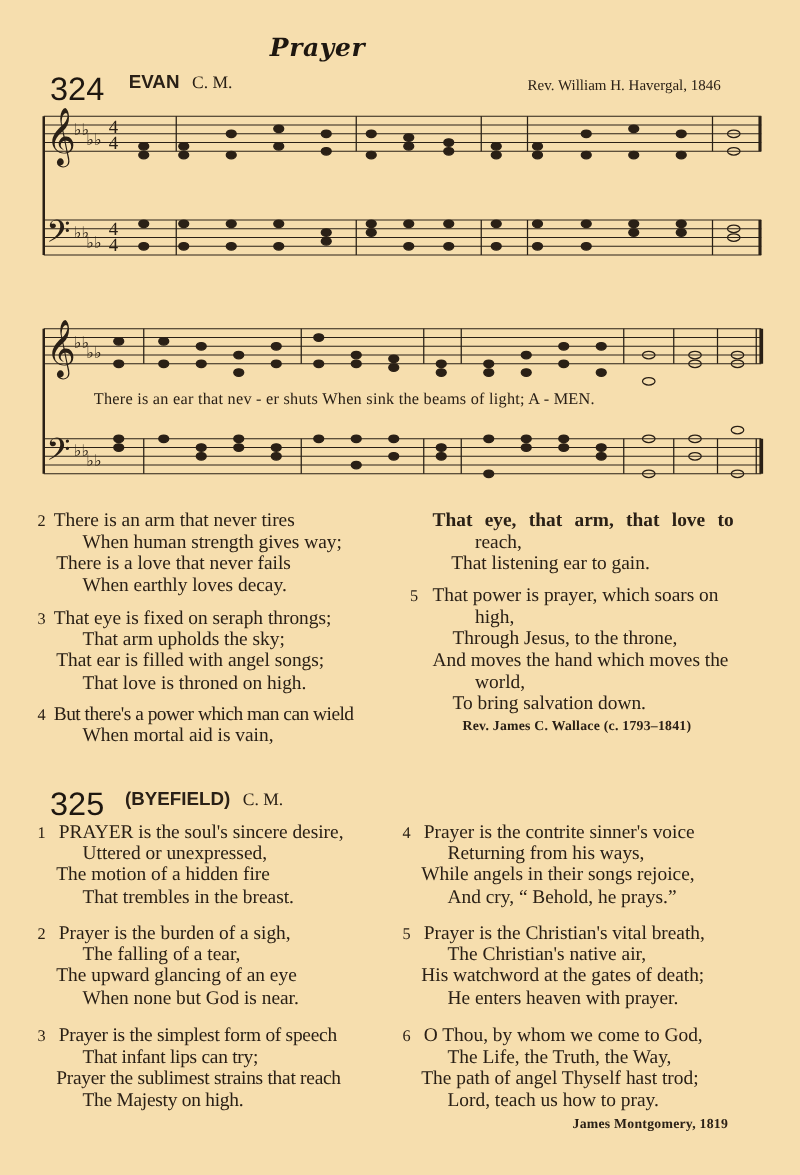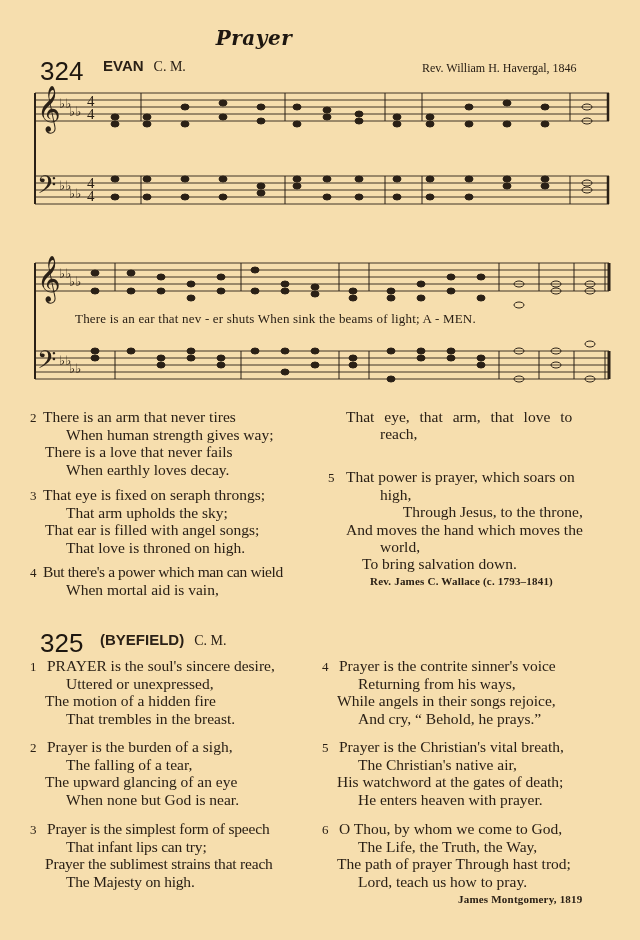--- a/index.html
+++ b/index.html
@@ -262,27 +262,28 @@
   <span class="ln ind2">That arm upholds the sky;</span>
   <span class="ln ind">That ear is filled with angel songs;</span>
   <span class="ln ind2">That love is throned on high.</span>
 </div>
 <div class="verse" style="left:30px;top:563px;letter-spacing:-0.4px;">
   <span class="ln"><span class="vn">4</span><span>But there's a power which man can wield</span></span>
   <span class="ln ind2" style="letter-spacing:0;">When mortal aid is vain,</span>
 </div>
 
 <div class="verse" style="left:346px;top:408px;">
-  <span class="ln" style="word-spacing:6px;">That eye, that arm, that love to</span>
+  <span class="ln" style="word-spacing:6px;font-weight:bold;">That eye, that arm, that love to</span>
   <span class="ln" style="padding-left:34px;">reach,</span>
+  <span class="ln ind">That listening ear to gain.</span>
 </div>
 <div class="verse" style="left:328px;top:468px;">
   <span class="ln"><span class="vn" style="width:18px;">5</span><span>That power is prayer, which soars on</span></span>
   <span class="ln" style="padding-left:52px;">high,</span>
-  <span class="ln" style="padding-left:34px;text-align:right;">Through Jesus, to the throne,</span>
+  <span class="ln" style="padding-left:34px;">Through Jesus, to the throne,</span>
   <span class="ln" style="padding-left:18px;">And moves the hand which moves the</span>
   <span class="ln" style="padding-left:52px;">world,</span>
   <span class="ln" style="padding-left:34px;">To bring salvation down.</span>
 </div>
 <div class="abs small-attrib" style="left:370px;top:575px;">Rev. James C. Wallace (c. 1793–1841)</div>
 
 <div class="abs hymn-num" style="left:40px;top:630px;">325</div>
 <div class="abs" style="left:100px;top:631px;">
   <span class="tune">(BYEFIELD)</span><span class="meter">C. M.</span>
 </div>
@@ -314,16 +315,16 @@
 </div>
 <div class="verse" style="left:322px;top:738px;">
   <span class="ln"><span class="vn" style="width:17px;">5</span><span>Prayer is the Christian's vital breath,</span></span>
   <span class="ln ind2">The Christian's native air,</span>
   <span class="ln ind">His watchword at the gates of death;</span>
   <span class="ln ind2">He enters heaven with prayer.</span>
 </div>
 <div class="verse" style="left:322px;top:820px;">
   <span class="ln"><span class="vn" style="width:17px;">6</span><span>O Thou, by whom we come to God,</span></span>
   <span class="ln ind2">The Life, the Truth, the Way,</span>
-  <span class="ln ind">The path of prayer Through hast trod;</span>
+  <span class="ln ind">The path of angel Thyself hast trod;</span>
   <span class="ln ind2">Lord, teach us how to pray.</span>
 </div>
 <div class="abs small-attrib" style="left:458px;top:893px;">James Montgomery, 1819</div>
 
 </body></html>

